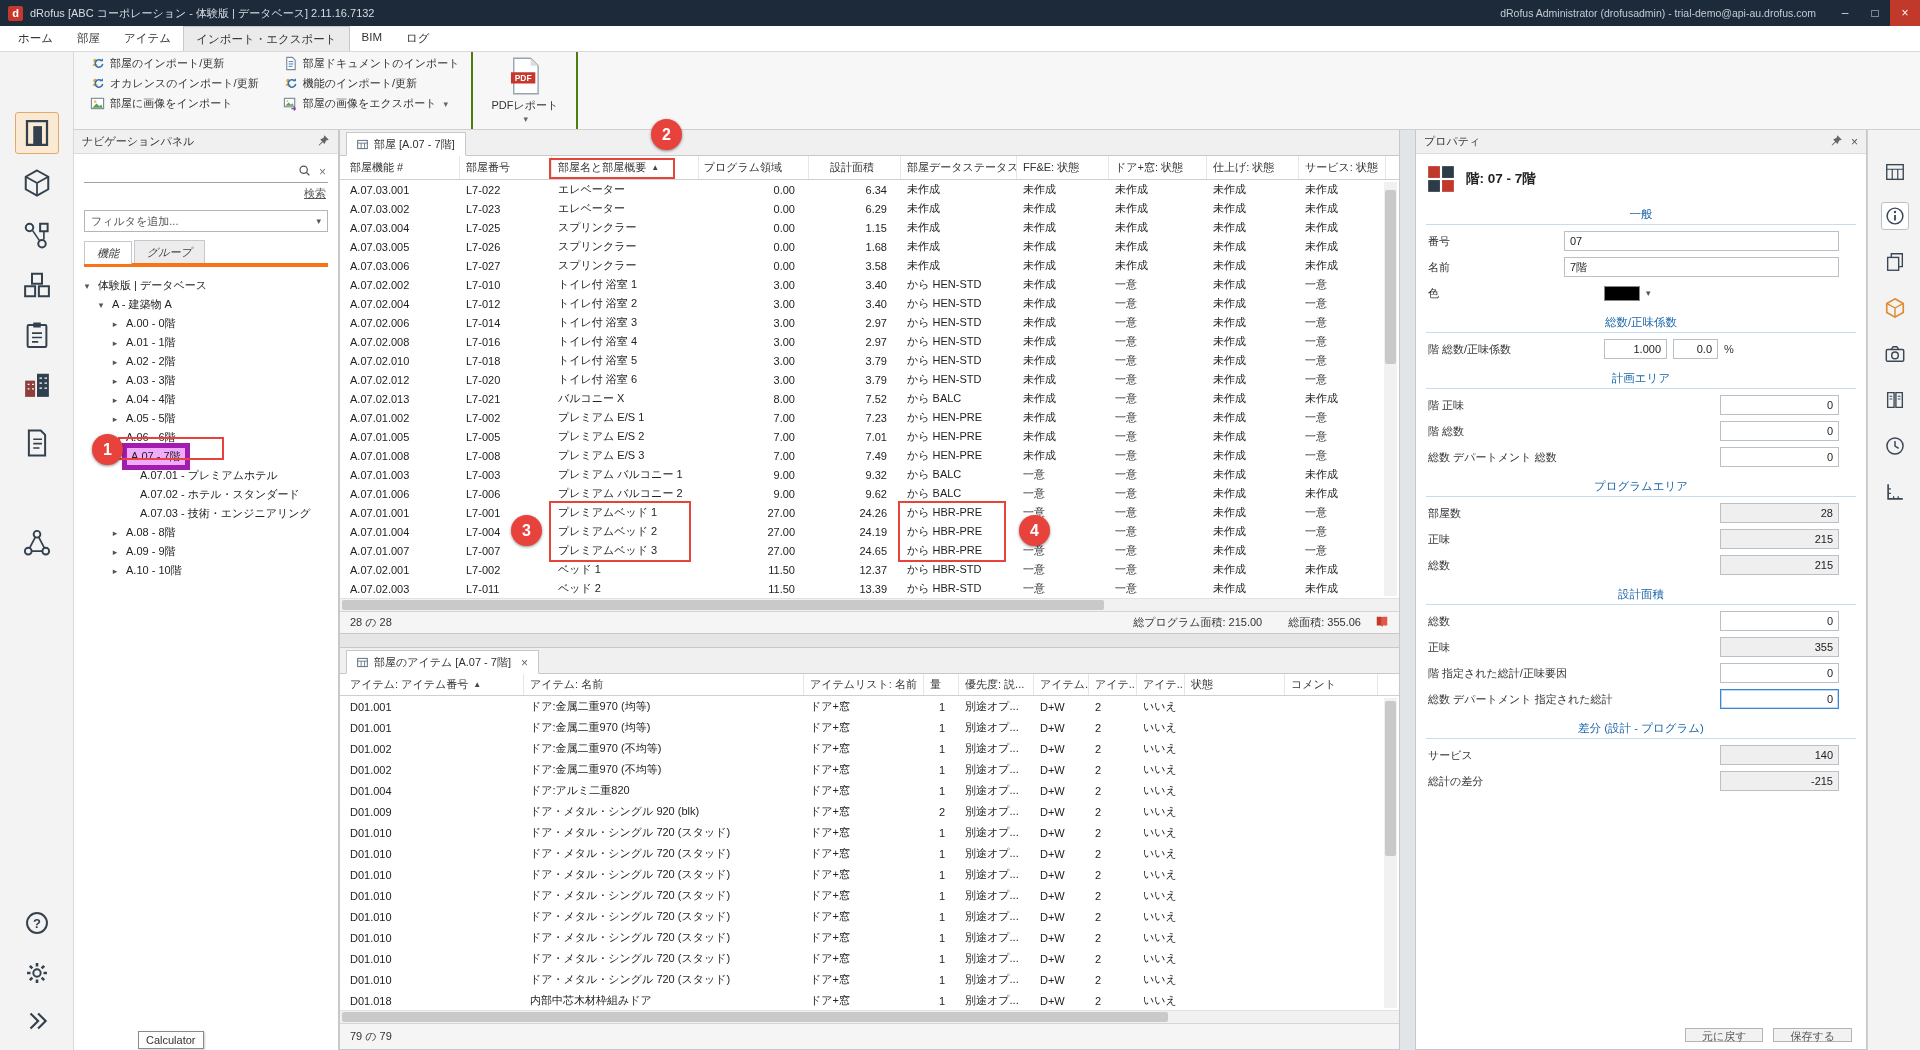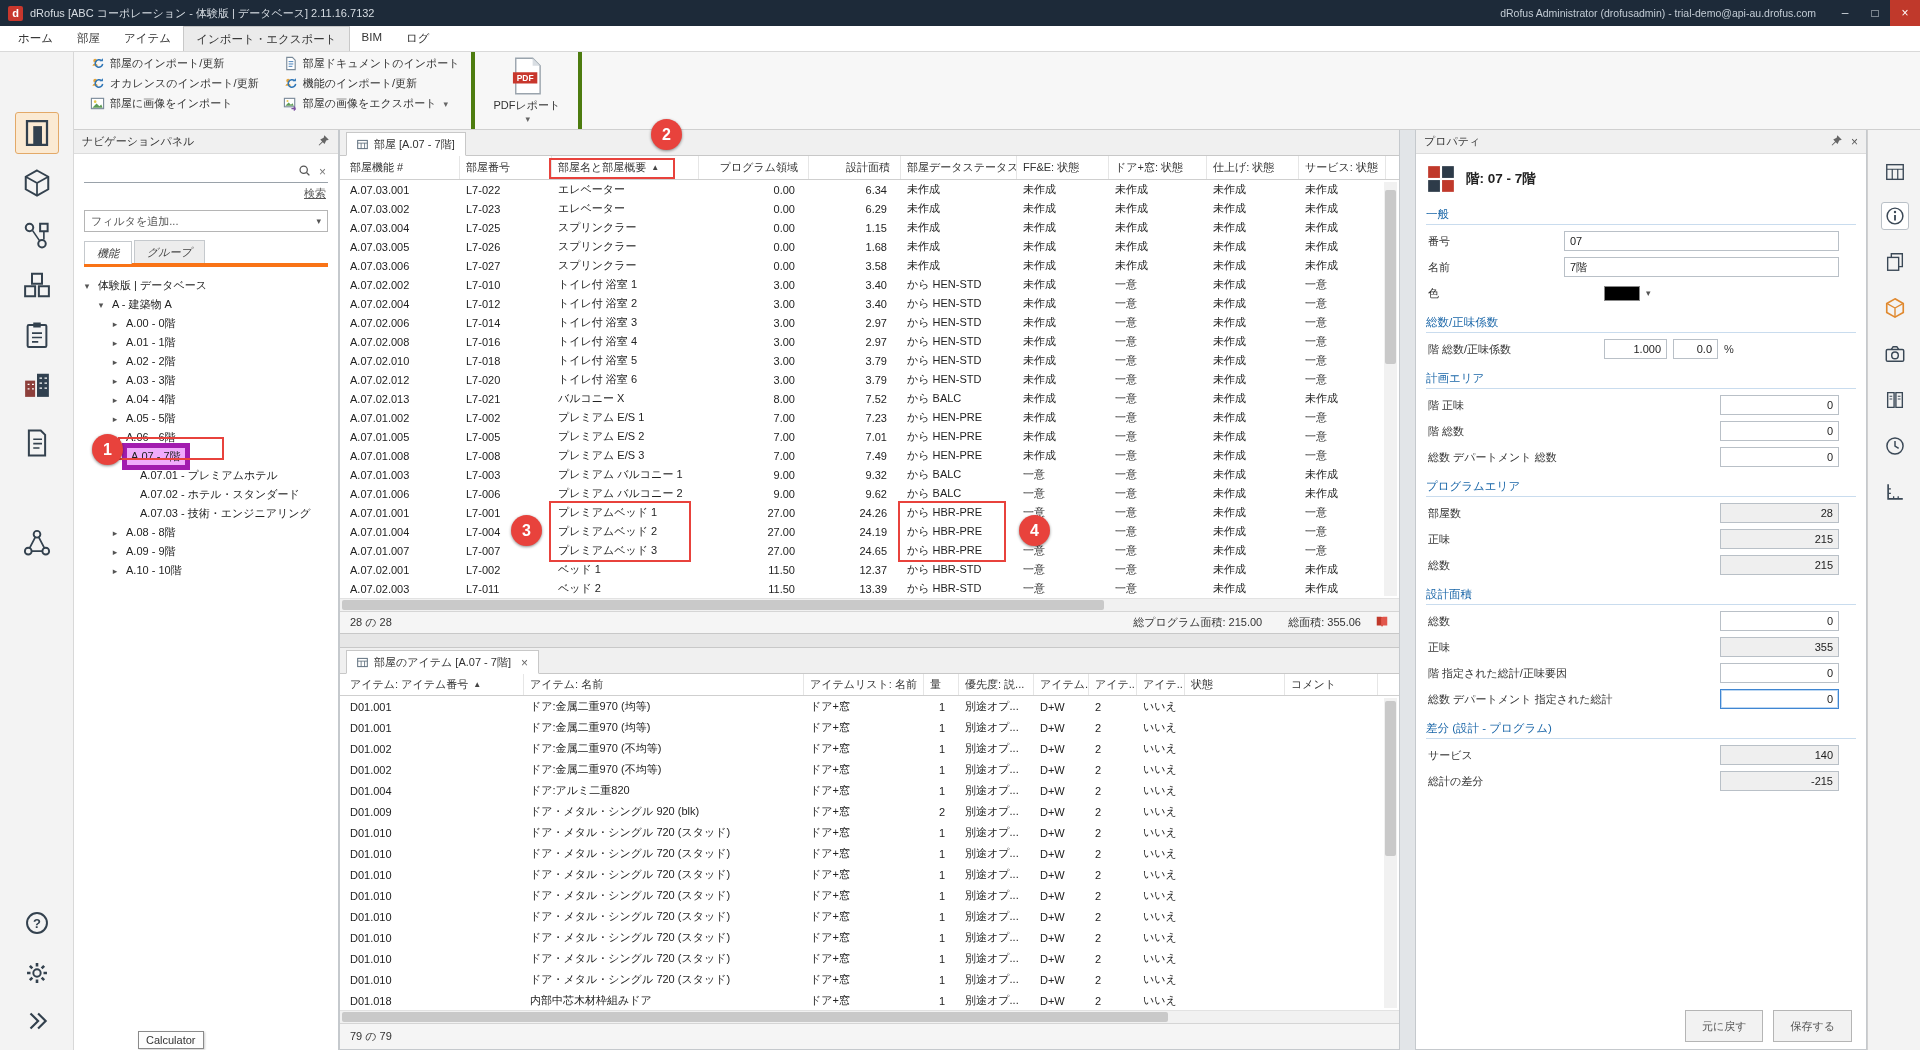--- a/index.html
+++ b/index.html
@@ -25,21 +25,21 @@
 
   
   #menubar { position:absolute; left:0; top:26px; width:1920px; height:26px; background:#fff;
     border-bottom:1px solid #d9d9d9; display:flex; align-items:stretch; padding-left:6px; }
   .menu-item { padding:5px 12px 4px; font-size:11.5px; color:#333; }
   .menu-item.active { background:#ebebeb; border:1px solid #c8c8c8; border-bottom:none; }
 
   
   #ribbon { position:absolute; left:74px; top:52px; right:0; height:78px; background:#f7f7f7;
     border-bottom:1px solid #d0d0d0; display:flex; align-items:stretch; padding-left:4px; }
-  .rgroup { display:flex; flex-direction:column; border-right:4px solid #4d7c0f; padding:3px 8px 1px;gap:44px; }
+  .rgroup { display:flex; flex-direction:column; border-right:2px solid #4d7c0f; padding:3px 8px 1px;gap:44px; }
   .rbtns { display:flex; gap:16px; flex:1; }
   .rcol { display:flex; flex-direction:column; gap:3px; }
   .rbtn { display:flex; align-items:center; gap:5px; padding:1px 4px; white-space:nowrap; color:#333; }
   .ricon { width:15px; height:15px; display:inline-flex; }
   .ricon svg { width:15px; height:15px; }
   .rcaret { color:#666; font-size:9px; margin-left:2px; }
   .rgrouplabel { text-align:center; color:#9a9a9a; font-size:10.5px; padding:2px 0 1px; margin-top:auto; }
   .rbig { display:flex; flex-direction:column; align-items:center; gap:1px; padding:2px 10px; color:#333; }
   .rbigicon svg { width:30px; height:38px; }
 
@@ -91,21 +91,21 @@
   .dtab { background:#fff; border:1px solid #c8c8c8; border-bottom:1px solid #fff;
     padding:4px 10px 3px; display:flex; align-items:center; gap:6px; position:relative; top:1px; color:#333; }
   .dtab svg { width:11px; height:11px; color:#5a6b7a; }
   .tab-close { color:#666; font-size:12px; margin-left:4px; }
 
   .grid-head { display:grid; border-bottom:1px solid #cfcfcf; padding-left:4px; flex:0 0 24px; }
   .rooms-cols { grid-template-columns:116px 92px 147px 110px 92px 116px 92px 98px 92px 87px; }
   .items-cols { grid-template-columns:180px 280px 120px 35px 75px 55px 48px 48px 100px 93px; }
   .th { display:flex; align-items:center; padding:0 6px; color:#333; border-right:1px solid #e6e6e6;
     white-space:nowrap; overflow:hidden; }
-  .th.num { justify-content:flex-end; padding-right:10px; }
+  .th.num { justify-content:flex-end; padding-right:26px; }
   .sort { font-size:8px; color:#444; margin-left:5px; }
   .tbody { position:relative; overflow:hidden; }
   #rooms-body { flex:0 0 418px; }
   #items-body { flex:1 1 auto; }
   .t-row { display:grid; padding-left:4px; }
   .rooms-row { height:19px; }
   .items-row { height:21px; }
   .td { display:flex; align-items:center; padding:0 6px; white-space:nowrap; overflow:hidden; color:#222; }
   .td.num { justify-content:flex-end; padding-right:14px; }
 
@@ -128,37 +128,37 @@
     border:1px solid #c5c9cd; border-top:none; }
   .props-header { height:24px; background:#f0f0f0; border-bottom:1px solid #dcdcdc;
     display:flex; align-items:center; padding:0 8px; color:#333; }
   .props-header .spacer { flex:1; }
   .props-header .hx { color:#555; margin-left:8px; font-size:12px; }
   .props-title { display:flex; align-items:center; gap:10px; padding:10px 10px 4px; }
   .props-title svg { width:30px; height:30px; }
   .props-title .pt { font-size:13.5px; font-weight:bold; color:#222; }
   #prop-sections { padding:0 0 4px; }
   .psec-h { color:#1a66a8; font-size:11.5px; border-bottom:1px solid #c9dcee;
-    margin:9px 10px 3px; padding-bottom:2px; }
+    margin:9px 10px 3px; padding-bottom:2px;text-align:center; }
   .prow { display:flex; align-items:center; height:26px; padding:0 27px 0 12px; gap:6px; }
   .plabel { flex:1 1 auto; color:#333; white-space:nowrap; overflow:hidden; }
   .prow.leftfield .plabel { flex:0 0 170px; }
   .pinput { height:20px; border:1px solid #b9c0c7; font-size:11px; font-family:inherit;
     padding:0 5px; color:#222; background:#fff; }
   .pinput.wide { width:275px; }
   .pinput.num { width:119px; text-align:right; }
   .pinput.d1 { width:63px; text-align:right; }
   .pinput.d2 { width:45px; text-align:right; }
   .pinput.dis { background:#efefef; }
   .pinput.foc { border:1px solid #3f86d2; box-shadow:0 0 0 1px #bcd7f2 inset; }
   .suffix { color:#333; }
   .swatch { width:36px; height:15px; border:1px solid #888; display:inline-block; }
   .swcaret { color:#555; font-size:9px; }
   #prop-buttons { position:absolute; right:14px; bottom:7px; display:flex; gap:10px; }
-  .pbtn { height:32px; padding:0 16px; border:1px solid #b5b5b5; background:#f2f2f2;
+  .pbtn { height:14px; padding:0 16px; border:1px solid #b5b5b5; background:#f2f2f2;
     color:#555; font-size:11px; font-family:inherit; }
 
   
   #rightstrip { position:absolute; left:1867px; top:130px; right:0; bottom:0; background:#f3f3f3;
     border-left:1px solid #d0d0d0; }
   .rs-btn { position:absol; }
   .rs-btn { position:absolute; left:13px; width:28px; height:28px; display:flex; align-items:center;
     justify-content:center; color:#3a4856; }
   .rs-btn svg { width:22px; height:22px; }
   .rs-btn.accent { color:#e0892f; }

